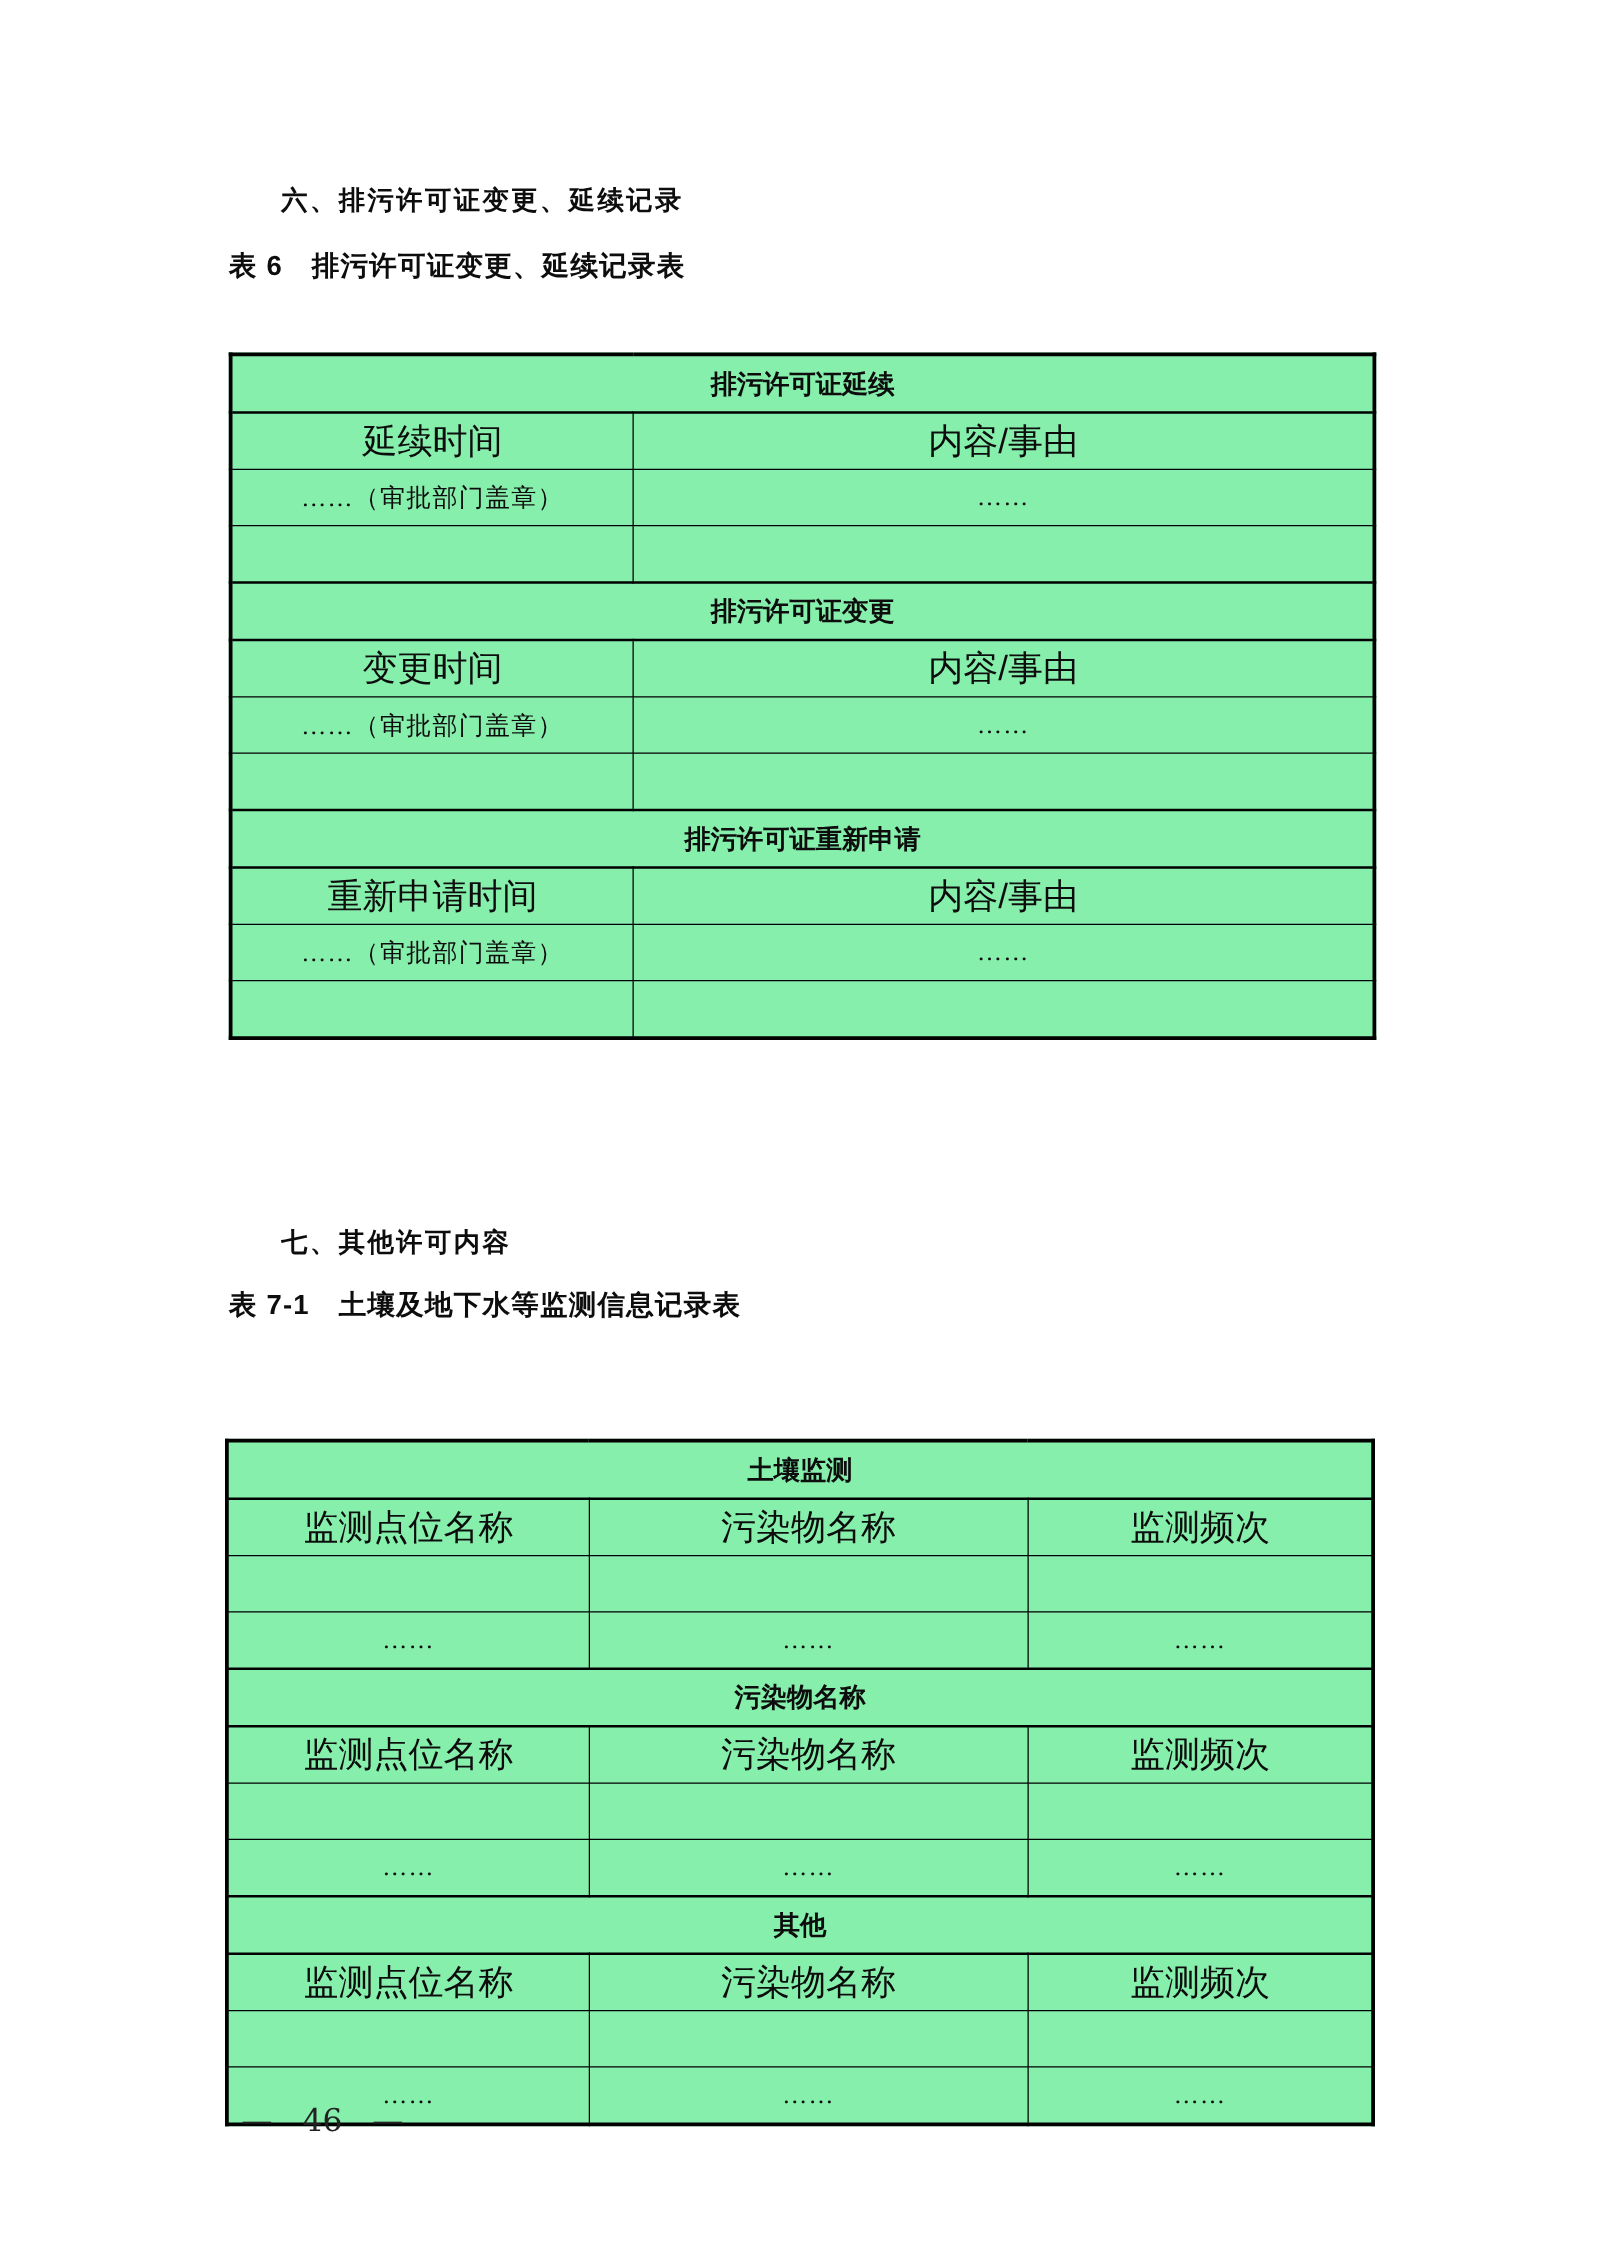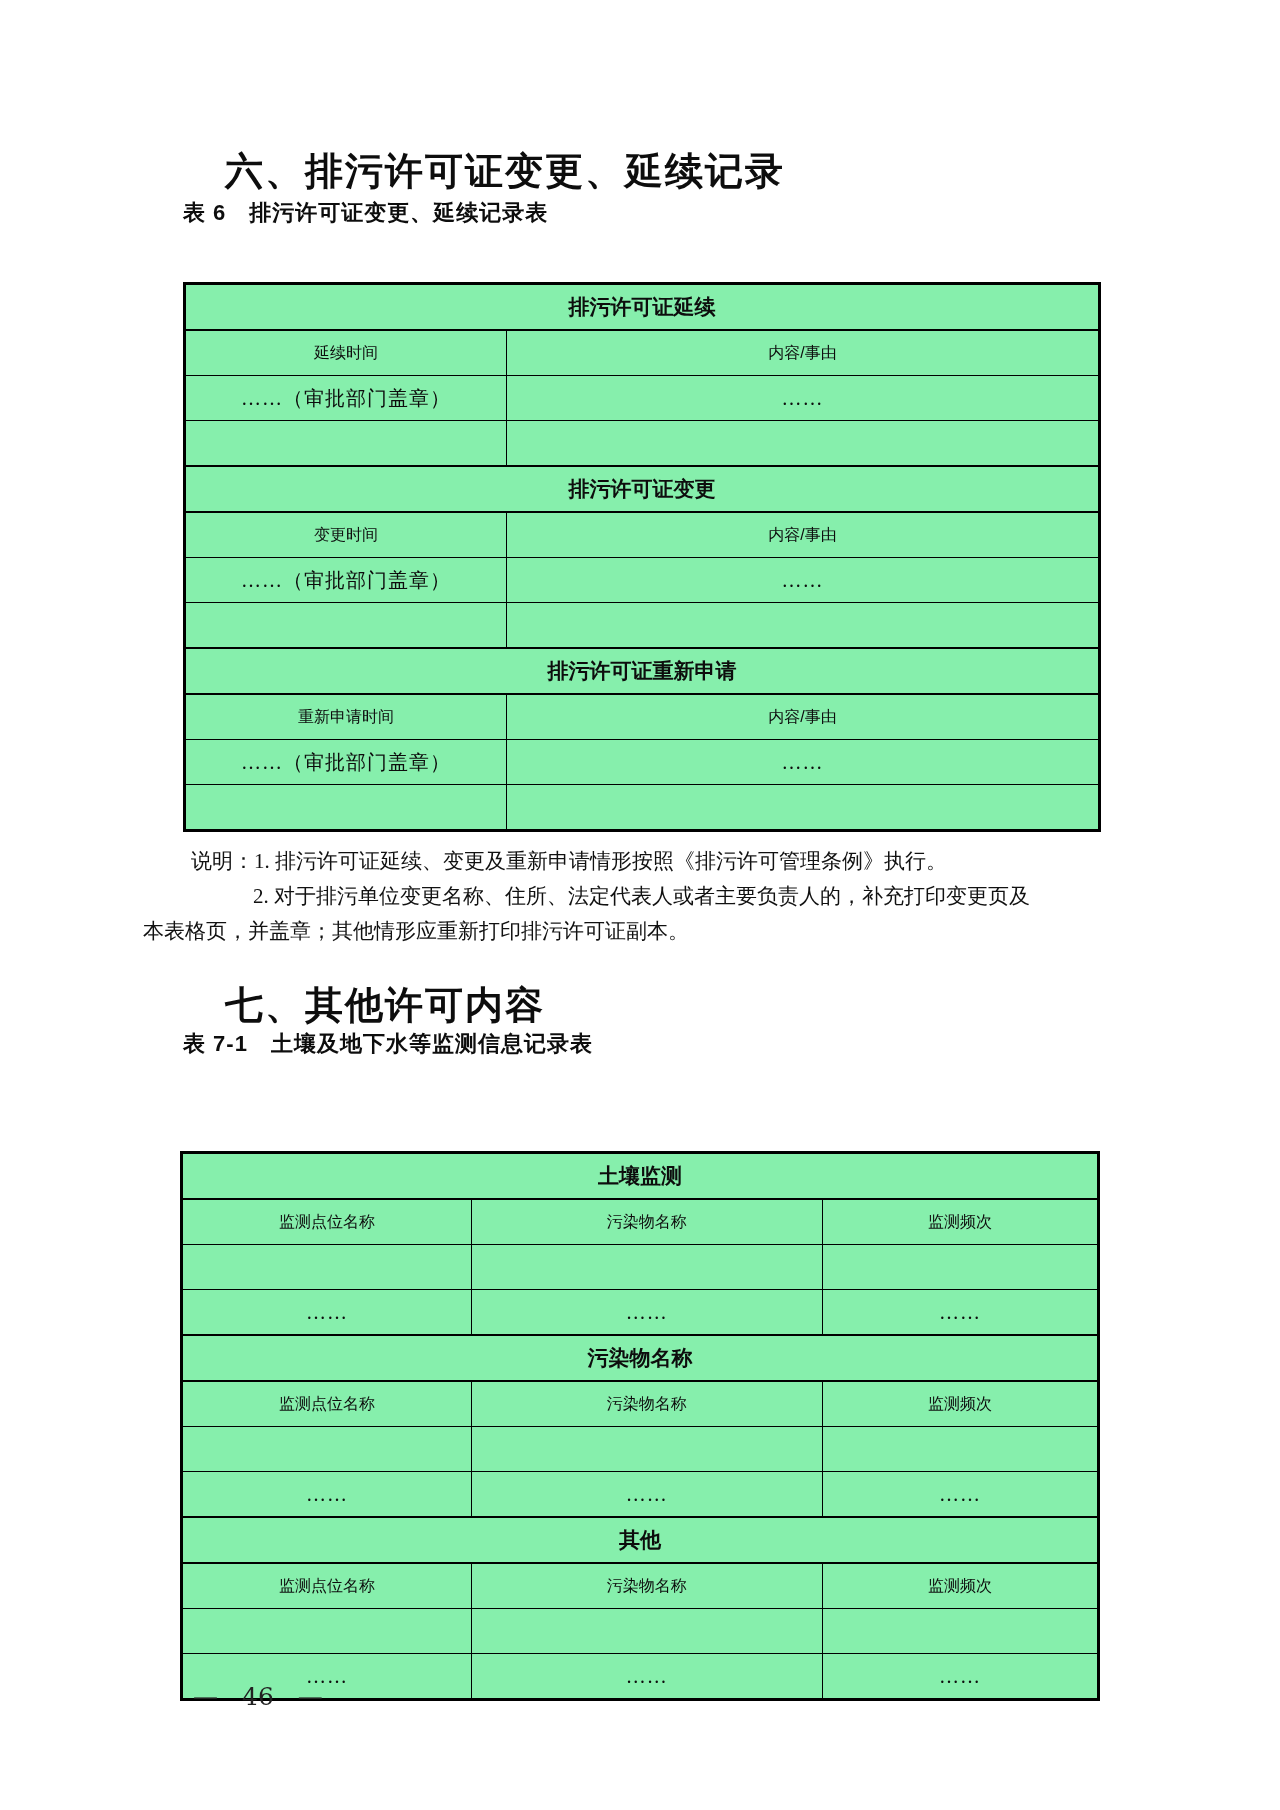--- a/index.html
+++ b/index.html
@@ -10,21 +10,21 @@
     background: #ffffff;
     color: #0d0d0d;
     font-family: "Liberation Sans", sans-serif;
     overflow: hidden;
   }
 
   
   .sec-heading {
     position: absolute;
     left: 225px;
-    font-size: 38px;
+    font-size: 21px;
     font-weight: bold;
     letter-spacing: 2px;
     white-space: nowrap;
   }
   #heading6 { top: 146px; }
   #heading7 { top: 980px; }
 
   .table-title {
     position: absolute;
     left: 183px;
@@ -44,21 +44,21 @@
     border-collapse: collapse;
     table-layout: fixed;
     border: 3px solid #000;
     background: #86efac;
   }
   #table6 { left: 183px; top: 282px; width: 918px; }
   #table7 { left: 180px; top: 1129px; width: 920px; margin-top: 22px; }
 
   table.doc td {
     border: 1.5px solid #000;
-    font-size: 16px;
+    font-size: 28px;
     text-align: center;
     vertical-align: middle;
     padding: 0 4px;
     height: 44px;
     overflow: hidden;
   }
   table.doc tr.sec td {
     font-size: 21px;
     font-weight: bold;
     border-top: 2.5px solid #000;
@@ -157,25 +157,20 @@
         <td class="soft">……（审批部门盖章）</td>
         <td class="soft">……</td>
       </tr>
       <tr>
         <td></td>
         <td></td>
       </tr>
     </tbody>
   </table>
 
-  <div class="notes">
-    <div class="l1">说明：1. 排污许可证延续、变更及重新申请情形按照《排污许可管理条例》执行。</div>
-    <div class="l2">2. 对于排污单位变更名称、住所、法定代表人或者主要负责人的，补充打印变更页及</div>
-    <div class="l3">本表格页，并盖章；其他情形应重新打印排污许可证副本。</div>
-  </div>
 
   <div id="heading7" class="sec-heading">七、其他许可内容</div>
 
   <div id="title7" class="table-title">表 7-1　土壤及地下水等监测信息记录表</div>
 
   <table id="table7" class="doc">
     <colgroup>
         <col style="width:31.6%">
         <col style="width:38.3%">
         <col style="width:30.1%">

